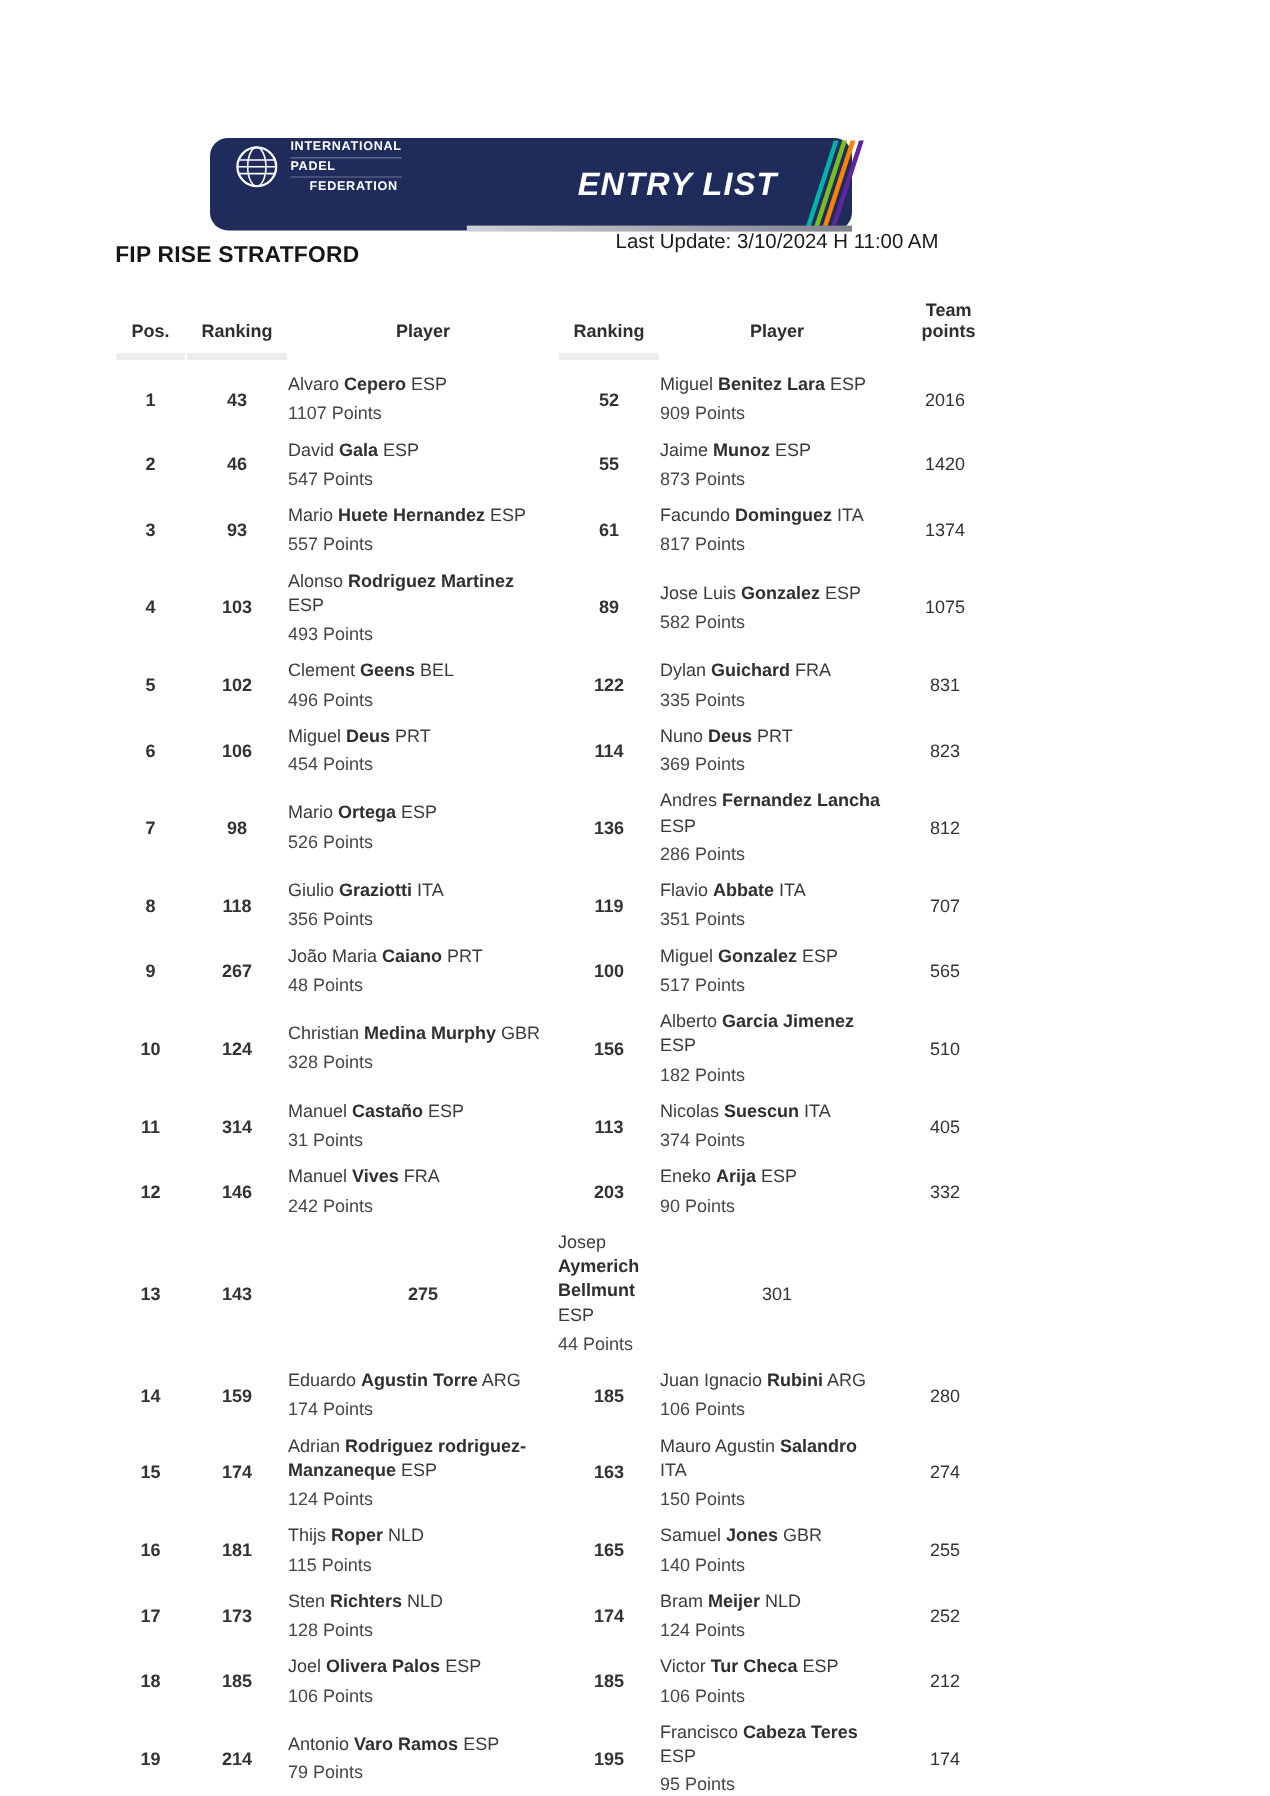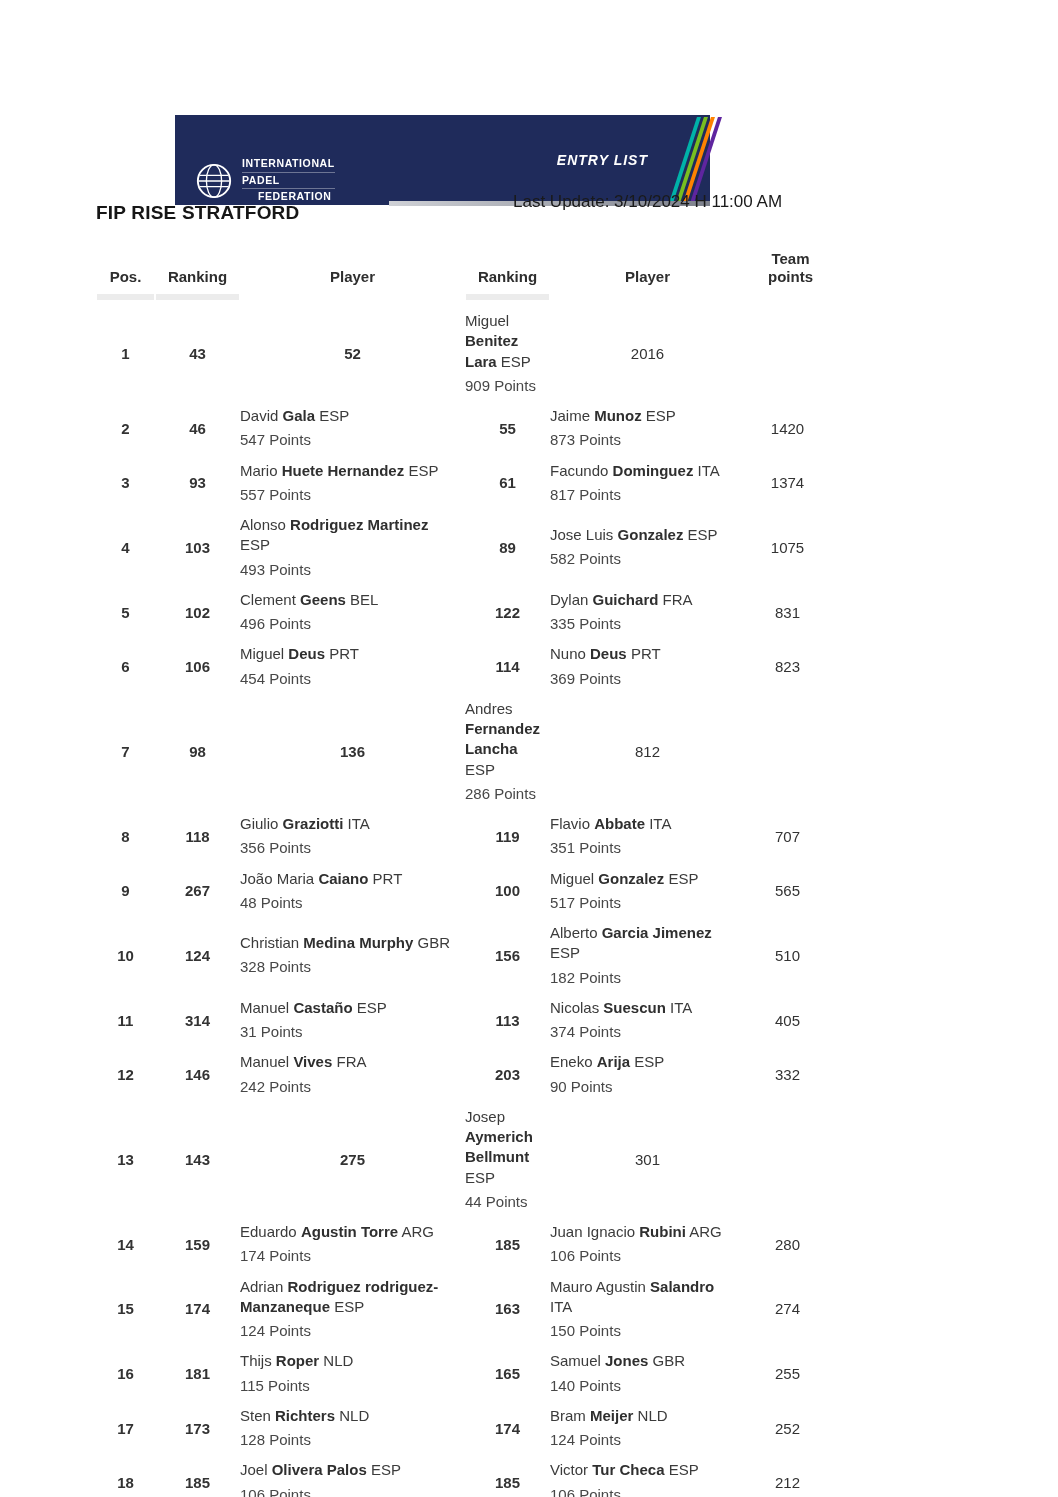--- a/index.html
+++ b/index.html
@@ -6,32 +6,32 @@
   html,body { background:#fff; }
   body {
     width:1058px; height:1497px;
     font-family:"Liberation Sans", sans-serif;
     color:#3b3b3b;
   }
   .page { position:relative; width:1058px; height:1497px; background:#fff; overflow:hidden; }
 
   
   .banner {
-    position:absolute; left:175px; top:115px; width:535px; height:90px;
+    position:absolute; left:175px; top:115px; width:535px; height:77px;
     background:var(--banner-navy,#1f2b5b);
-    display:flex; align-items:flex-end;
+    display:flex; align-items:flex-start;border-radius:15px;
   }
   .banner-logo { display:flex; align-items:center; gap:9px; padding-left:20px; }
   .logo-icon { width:38px; height:38px; flex:0 0 auto; }
   .logo-text { color:#fff; font-size:10.5px; font-weight:bold; letter-spacing:.6px; line-height:1.3; }
   .logo-text span { display:block; border-bottom:1px solid rgba(255,255,255,.35); padding:1px 0; }
   .logo-text span:last-child { border-bottom:none;padding-left:16px; }
   .entry-list {
     position:absolute; right:62px; top:50%; transform:translateY(-50%);
-    color:#fff; font-style:italic; font-weight:bold; font-size:14px; letter-spacing:1px;
+    color:#fff; font-style:italic; font-weight:bold; font-size:27px; letter-spacing:1px;
     white-space:nowrap;
   }
   .stripes { position:absolute; right:2px; top:2px; bottom:2px; display:flex; gap:3px; }
   .stripe { width:4px; height:100%; transform:skewX(-18deg); }
   .stripe.teal   { background:var(--stripe-teal,#00b2a9); }
   .stripe.green  { background:var(--stripe-green,#78be20); }
   .stripe.orange { background:var(--stripe-orange,#ff8200); }
   .stripe.purple { background:var(--stripe-purple,#5f259f); }
   .banner-underline {
     position:absolute; left:40%; right:0; bottom:-1px; height:5px;
@@ -103,20 +103,28 @@
       <div class="th shaded">Ranking</div>
       <div class="th">Player</div>
       <div class="th shaded">Ranking</div>
       <div class="th">Player</div>
       <div class="th team">Team points</div>
     </div>
     <div class="tbody">
   <div class="trow">
     <div class="cell pos">1</div>
     <div class="cell rank">43</div>
+    <div class="cell player">
+      <div class="pname">
+        <span>Alvaro</span>
+        <b>Cepero</b>
+        <span>ESP</span>
+      </div>
+      <div class="ppoints">1107 Points</div>
+    </div>
     <div class="cell rank">52</div>
     <div class="cell player">
       <div class="pname">
         <span>Miguel</span>
         <b>Benitez Lara</b>
         <span>ESP</span>
       </div>
       <div class="ppoints">909 Points</div>
     </div>
     <div class="cell team">2016</div>
@@ -233,20 +241,28 @@
         <span>PRT</span>
       </div>
       <div class="ppoints">369 Points</div>
     </div>
     <div class="cell team">823</div>
   </div>
 
   <div class="trow">
     <div class="cell pos">7</div>
     <div class="cell rank">98</div>
+    <div class="cell player">
+      <div class="pname">
+        <span>Mario</span>
+        <b>Ortega</b>
+        <span>ESP</span>
+      </div>
+      <div class="ppoints">526 Points</div>
+    </div>
     <div class="cell rank">136</div>
     <div class="cell player">
       <div class="pname">
         <span>Andres</span>
         <b>Fernandez Lancha</b>
         <span>ESP</span>
       </div>
       <div class="ppoints">286 Points</div>
     </div>
     <div class="cell team">812</div>
@@ -503,20 +519,25 @@
     <div class="cell player">
       <div class="pname">
         <span>Antonio</span>
         <b>Varo Ramos</b>
         <span>ESP</span>
       </div>
       <div class="ppoints">79 Points</div>
     </div>
     <div class="cell rank">195</div>
     <div class="cell player">
+      <div class="pname">
+        <span>Francisco</span>
+        <b>Cabeza Teres</b>
+        <span>ESP</span>
+      </div>
       <div class="ppoints">95 Points</div>
     </div>
     <div class="cell team">174</div>
   </div>
 </div>
   </div>
 
 </div>
 
 </body></html>

